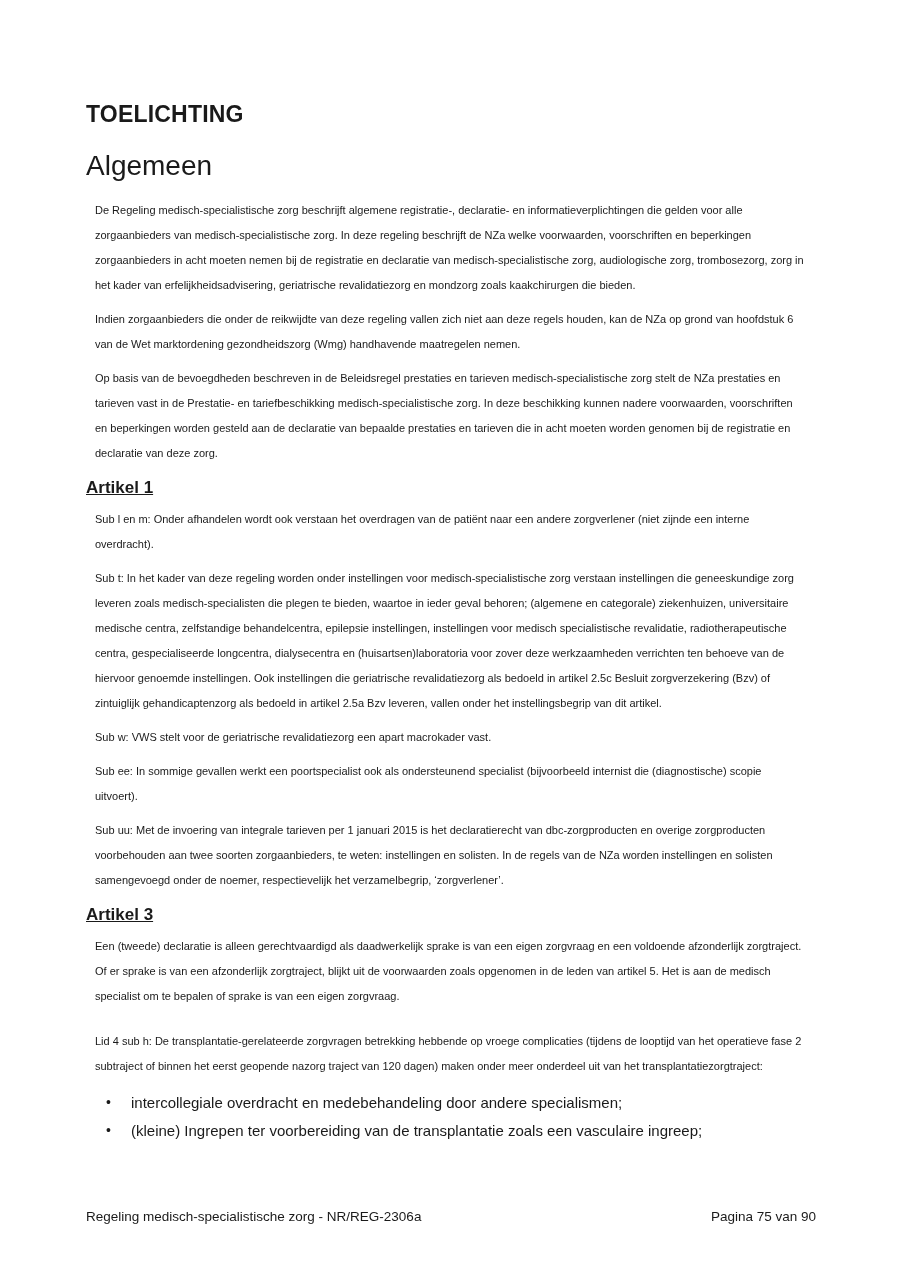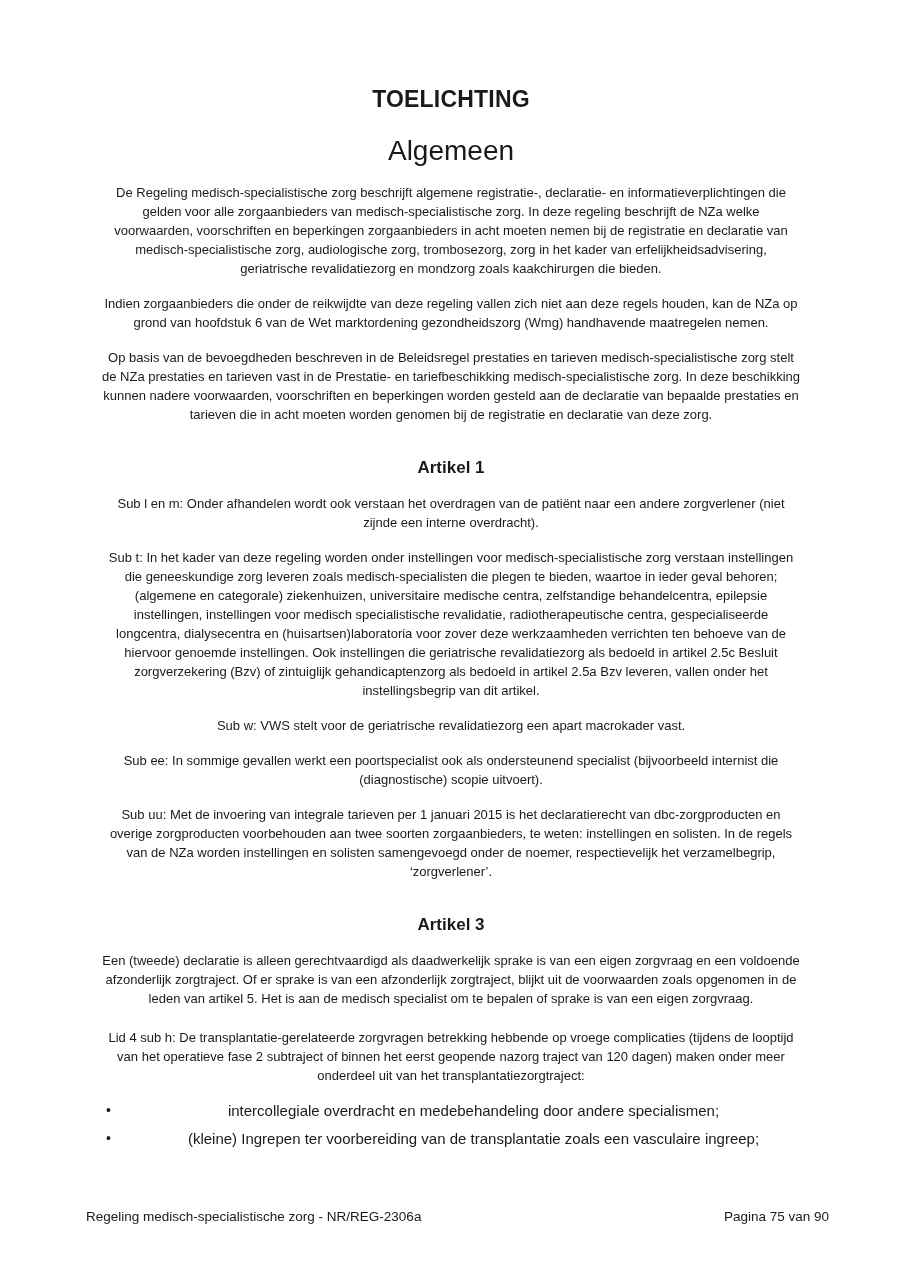--- a/index.html
+++ b/index.html
@@ -12,51 +12,51 @@
     width: 900px;
     height: 1273px;
     background: #ffffff;
     color: #1a1a1a;
     font-family: "Liberation Sans", sans-serif;
     overflow: hidden;
   }
   .content {
     position: absolute;
     left: 86px;
-    top: 0;
+    top: 15px;
     width: 730px;
-    text-align: center;
   }
   .doc-title {
     margin: 86px 0 0 0;
     font-size: 23px;
     line-height: 26px;
     font-weight: 700;
     letter-spacing: 0.2px;
   }
   .section-heading {
     margin: 24px 0 0 0;
     font-size: 28px;
     line-height: 30px;
     font-weight: 400;
   }
   .article-heading {
-    margin: 33px 0 0 0;
+    margin: 11px 0 0 0;
     font-size: 17px;
     line-height: 21px;
     font-weight: 700;
+    text-decoration: underline;
   }
   .para-block {
     margin-top: 17px;
   }
   .para-block p,
   .article-body p {
-    margin: 16px;
-    font-size: 13px;
-    line-height: 19px;
+    margin: 9px;
+    font-size: 11px;
+    line-height: 25px;
   }
   .article-body {
     margin-top: 2px;
   }
   .spaced {
     margin-top: 19.6px !important;
   }
   ul.bullets {
     list-style: none;
     margin: 14px 0 0 0;
@@ -72,21 +72,21 @@
   ul.bullets li::before {
     content: "\2022";
     position: absolute;
     left: 20px;
     top: 0;
     font-size: 14px;
   }
   .footer {
     position: absolute;
     left: 86px;
-    right: 71px;
+    right: 84px;
     top: 1208px;
     display: flex;
     justify-content: space-between;
     font-size: 13.5px;
     line-height: 17px;
   }
 </style>
 </head>
 <body>
 

